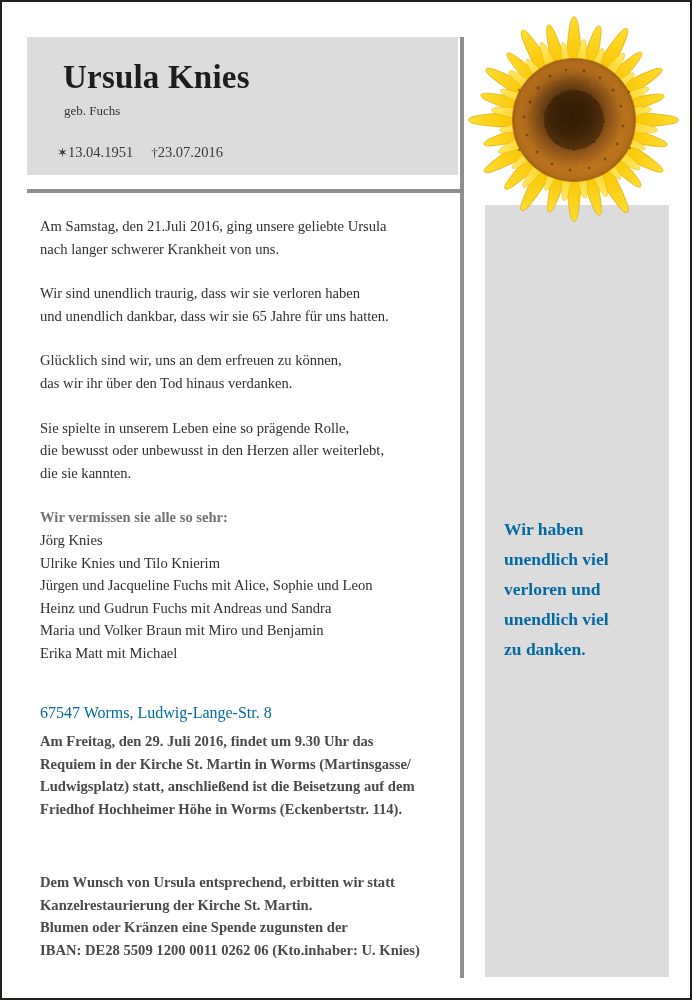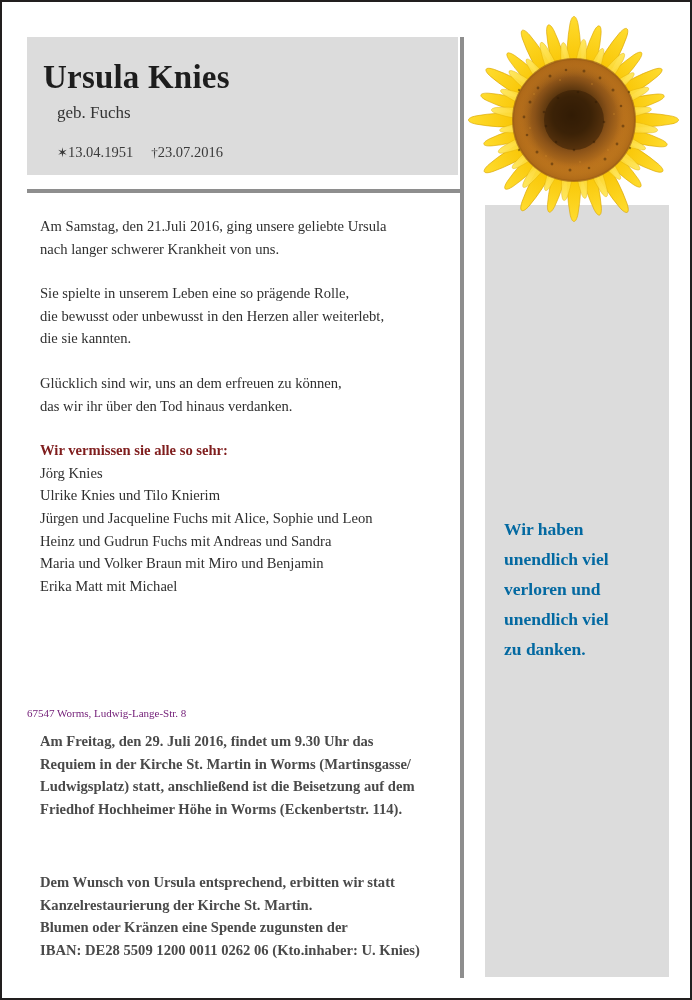--- a/index.html
+++ b/index.html
@@ -22,31 +22,31 @@
 
   
   .header-panel{
     position:absolute;
     left:25px; top:35px;
     width:431px; height:138px;
     background:#dcdcdc;
   }
   .deceased-name{
     position:absolute;
-    left:16px; top:22px;
+    left:36px; top:22px;
     font-size:33px;
     font-weight:bold;
     letter-spacing:.2px;
     color:#1d1d1d;
     white-space:nowrap;
   }
   .maiden-name{
     position:absolute;
-    left:30px; top:66px;
-    font-size:17px;
+    left:37px; top:66px;
+    font-size:13px;
     color:#343434;
     white-space:nowrap;
   }
   .dates-row{
     position:absolute;
     left:30px; top:107px;
     font-size:14.5px;
     color:#3a3a3a;
     white-space:nowrap;
   }
@@ -83,29 +83,29 @@
     left:38px; top:213px;
     width:412px;
     font-size:14.6px;
     line-height:22.6px;
     color:#2f2f2f;
   }
   .para{ margin-bottom:22px; }
   .para:last-child{ margin-bottom:0; }
   .para div{ white-space:nowrap; }
 
-  .mourners-heading{ font-weight:bold; color:#7f1d1d; }
+  .mourners-heading{ font-weight:bold; color:#737373; }
   .mourner-line{ white-space:nowrap; }
 
   .address-block{
     position:absolute;
-    left:25px; top:700px;
-    font-size:11px;
+    left:38px; top:700px;
+    font-size:16px;
     line-height:22.6px;
-    color:#701a75;
+    color:#0369a1;
     white-space:nowrap;
   }
 
   .service-block{
     position:absolute;
     left:38px; top:728px;
     width:420px;
     font-size:14.6px;
     line-height:22.6px;
     color:#4a4a4a;
@@ -166,27 +166,31 @@
     <div>unendlich viel</div>
     <div>zu danken.</div>
   </div>
 
   <div class="obituary-body">
     <div class="para">
       <div>Am Samstag, den 21.Juli 2016, ging unsere geliebte Ursula</div>
       <div>nach langer schwerer Krankheit von uns.</div>
     </div>
     <div class="para">
+      <div>Wir sind unendlich traurig, dass wir sie verloren haben</div>
+      <div>und unendlich dankbar, dass wir sie 65 Jahre für uns hatten.</div>
+    </div>
+    <div class="para">
+      <div>Glücklich sind wir, uns an dem erfreuen zu können,</div>
+      <div>das wir ihr über den Tod hinaus verdanken.</div>
+    </div>
+    <div class="para">
       <div>Sie spielte in unserem Leben eine so prägende Rolle,</div>
       <div>die bewusst oder unbewusst in den Herzen aller weiterlebt,</div>
       <div>die sie kannten.</div>
-    </div>
-    <div class="para">
-      <div>Glücklich sind wir, uns an dem erfreuen zu können,</div>
-      <div>das wir ihr über den Tod hinaus verdanken.</div>
     </div>
     <div class="para">
       <div class="mourners-heading">Wir vermissen sie alle so sehr:</div>
       <div class="mourner-line">Jörg Knies</div>
       <div class="mourner-line">Ulrike Knies und Tilo Knierim</div>
       <div class="mourner-line">Jürgen und Jacqueline Fuchs mit Alice, Sophie und Leon</div>
       <div class="mourner-line">Heinz und Gudrun Fuchs mit Andreas und Sandra</div>
       <div class="mourner-line">Maria und Volker Braun mit Miro und Benjamin</div>
       <div class="mourner-line">Erika Matt mit Michael</div>
     </div>

